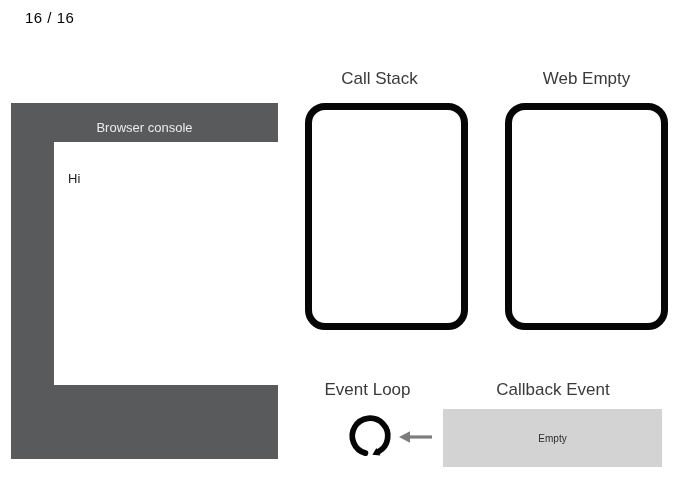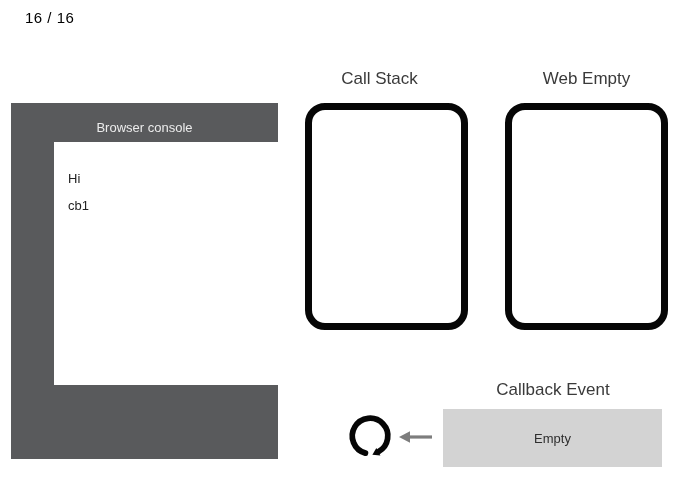--- a/index.html
+++ b/index.html
@@ -92,45 +92,45 @@
     left: 443px;
     top: 409px;
     width: 219px;
     height: 58px;
     background: #d3d3d3;
     display: flex;
     align-items: center;
     justify-content: center;
   }
   .queue-status {
-    font-size: 13px;
+    font-size: 10px;
     color: #2e2e2e;
   }
 </style>
 </head>
 <body>
 
 <div class="stage">
 
   <div class="slide-counter">16 / 16</div>
 
   <div class="console-panel">
     <div class="console-title">Browser console</div>
     <div class="console-body">
       <div class="console-line">Hi</div>
-      <div class="console-line">cb1</div>
     </div>
   </div>
 
   <div class="diagram-label label-call-stack">Call Stack</div>
   <div class="stack-box box-call-stack"></div>
 
   <div class="diagram-label label-web-apis">Web Empty</div>
   <div class="stack-box box-web-apis"></div>
 
+  <div class="diagram-label label-event-loop">Event Loop</div>
   <span class="event-loop-icon">
     <svg width="48" height="48" viewBox="0 0 100 100" aria-hidden="true">
       <path d="M 40.4 85.7 A 37 37 0 1 1 67.4 82.7" fill="none" stroke="#060606" stroke-width="12" stroke-linecap="round"></path>
       <polygon points="55.0,89.3 63.2,74.8 71.6,90.6" fill="#060606"></polygon>
     </svg>
   </span>
   <span class="queue-arrow">
     <svg width="36" height="16" viewBox="0 0 36 16" aria-hidden="true">
       <line x1="34" y1="8" x2="11" y2="8" stroke="#7d7d7d" stroke-width="3.2"></line>
       <polygon points="1,8 12,2.2 12,13.8" fill="#7d7d7d"></polygon>

